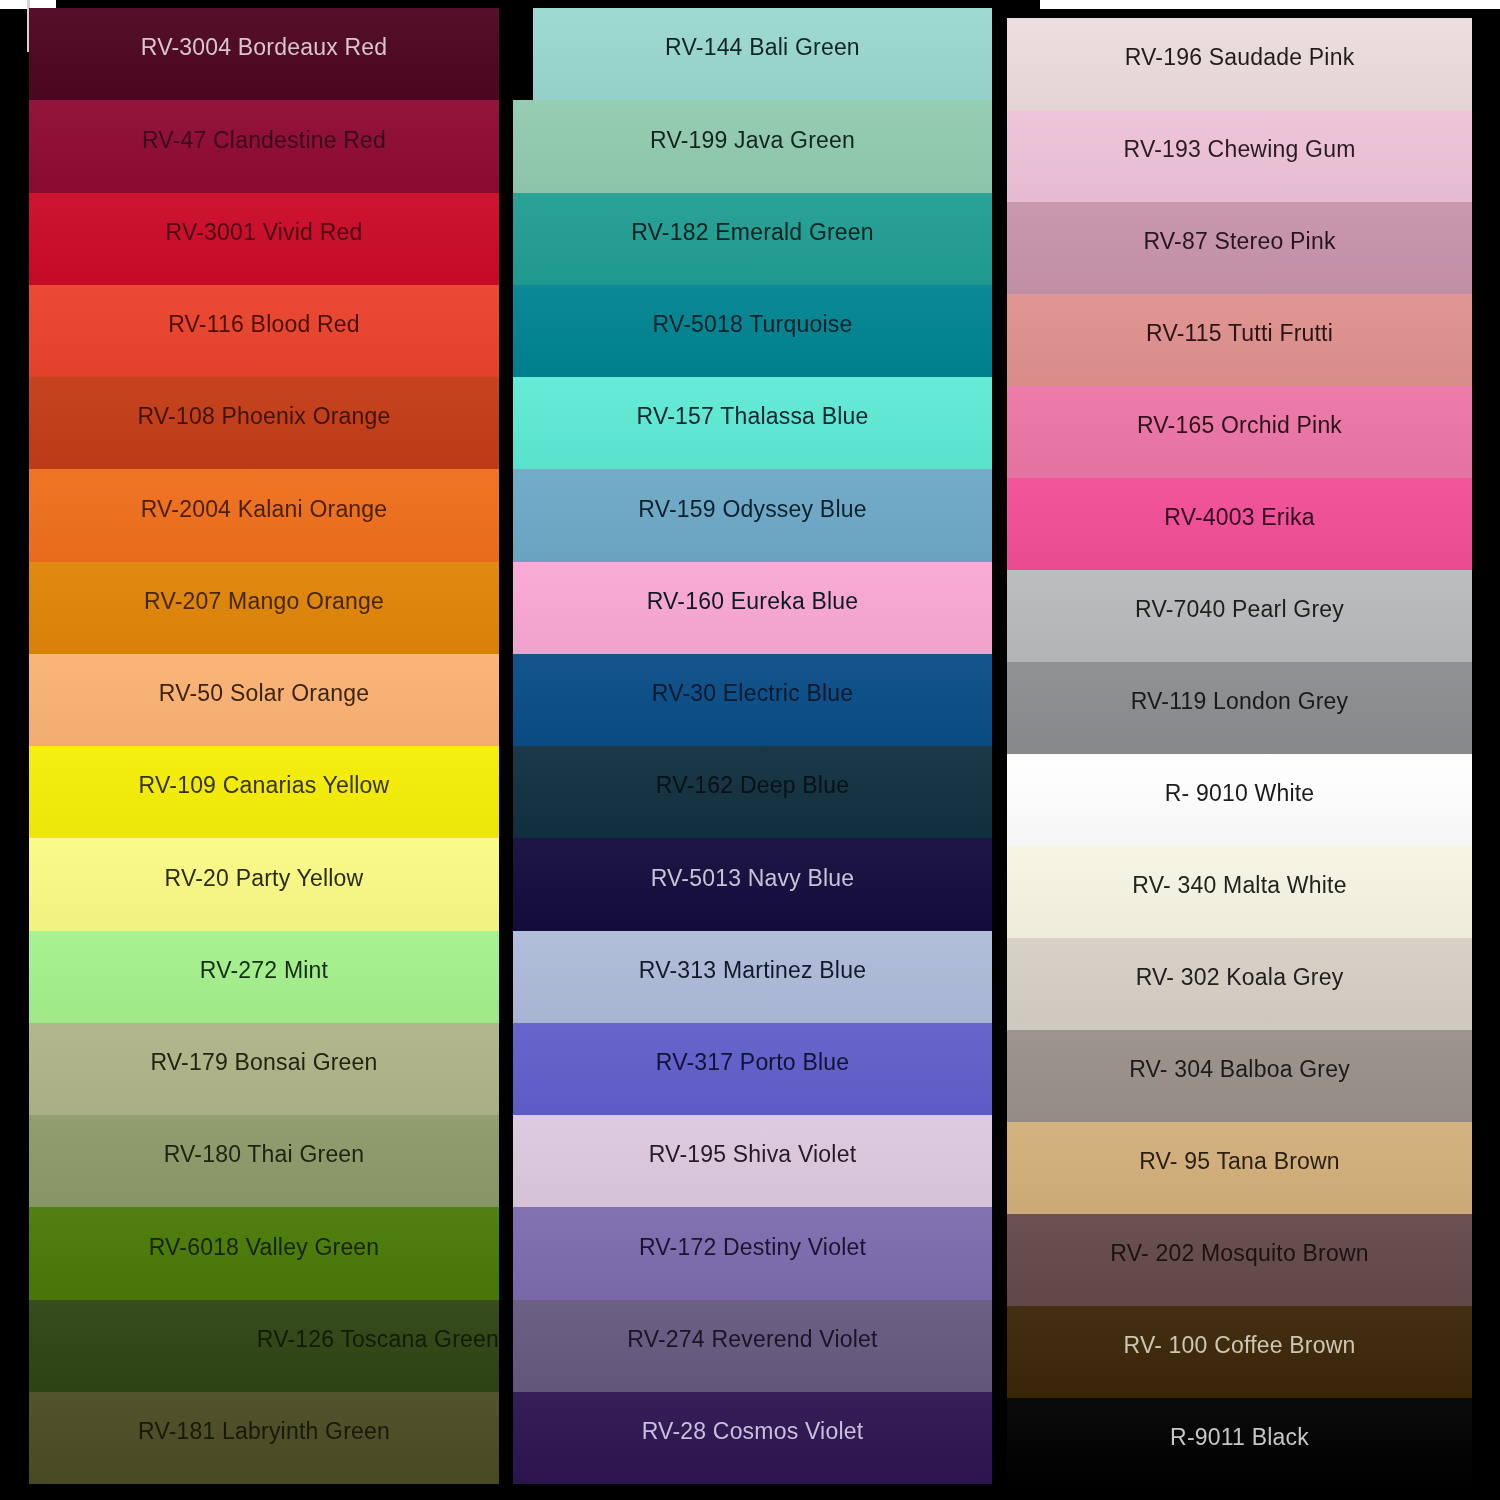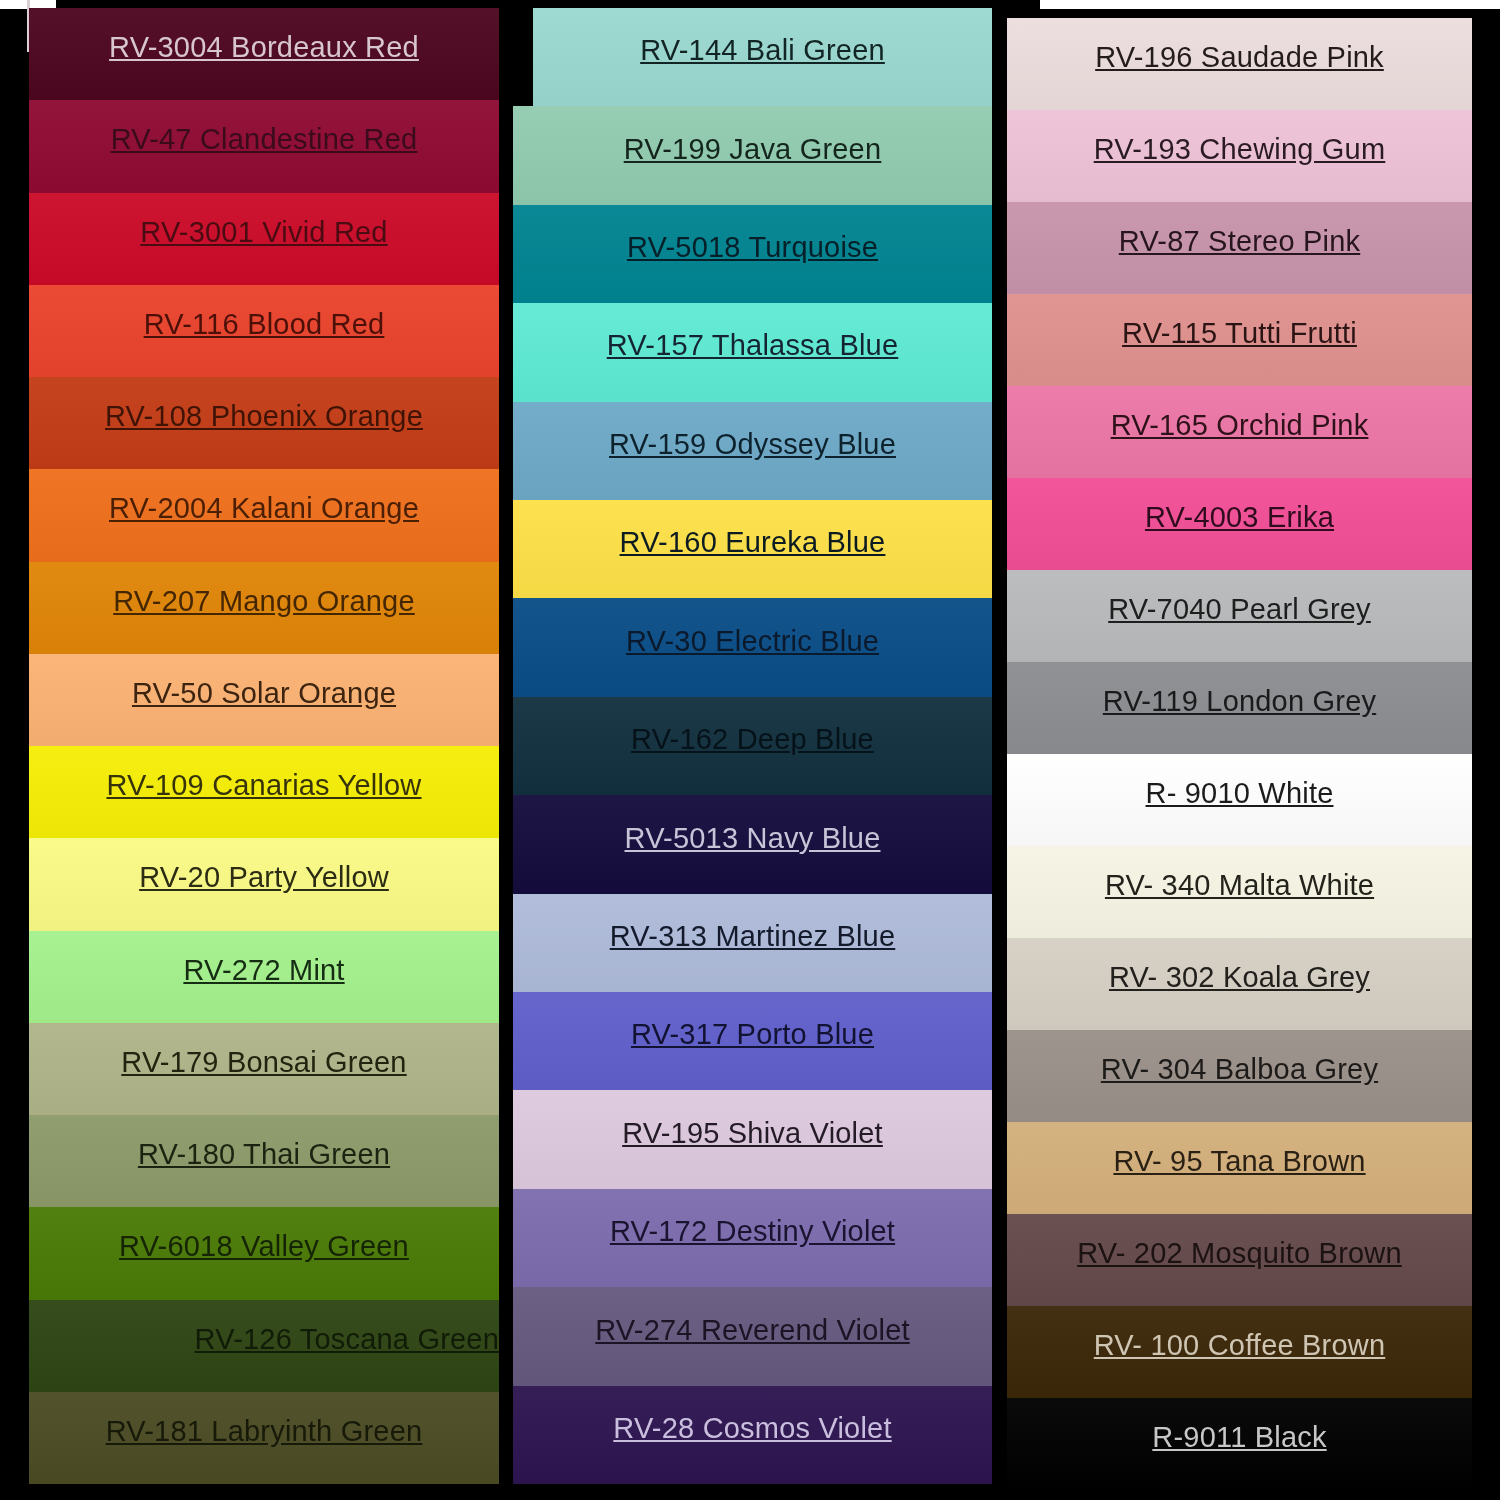--- a/index.html
+++ b/index.html
@@ -47,28 +47,27 @@
   .swatch {
     flex: 1 1 0;
     display: flex;
     align-items: center;
     justify-content: center;
     min-height: 0;
     position: relative;
   }
 
   .swatch-label {
-    font-size: 29px;
+    font-size: 23px;
     font-weight: 400;
     letter-spacing: 0.2px;
     text-align: center;
     line-height: 1.1;
     white-space: nowrap;
     pointer-events: none;
-    text-decoration: underline;
   }
 
   
   #col-reds .swatch-label    { transform: translateY(-6px); }
   #col-blues .swatch-label   { transform: translateY(-6px); }
   #col-neutral .swatch-label { transform: translateY(-6px); }
 
   
   .sheen {
     position: absolute;
@@ -154,33 +153,37 @@
     </div>
   <div class="column" id="col-blues">
       <div class="swatch" style="background: rgb(154, 216, 208); margin-left: 20px;">
         <div class="sheen"></div>
         <div class="swatch-label" style="color: rgb(18, 37, 36);">RV-144 Bali Green</div>
       </div>
       <div class="swatch" style="background: rgb(145, 203, 176);">
         <div class="sheen"></div>
         <div class="swatch-label" style="color: rgb(19, 37, 29);">RV-199 Java Green</div>
       </div>
+      <div class="swatch" style="background: rgb(33, 158, 147);">
+        <div class="sheen"></div>
+        <div class="swatch-label" style="color: rgb(11, 34, 32);">RV-182 Emerald Green</div>
+      </div>
       <div class="swatch" style="background: rgb(0, 132, 145);">
         <div class="sheen"></div>
         <div class="swatch-label" style="color: rgb(6, 32, 42);">RV-5018 Turquoise</div>
       </div>
       <div class="swatch" style="background: #5eead4; align-items: center;">
         <div class="sheen"></div>
         <div class="swatch-label" style="color: rgb(20, 36, 48);">RV-157 Thalassa Blue</div>
       </div>
       <div class="swatch" style="background: rgb(109, 169, 199);">
         <div class="sheen"></div>
         <div class="swatch-label" style="color: rgb(14, 34, 46);">RV-159 Odyssey Blue</div>
       </div>
-      <div class="swatch" style="background: #fde047;">
+      <div class="swatch" style="background: #f9a8d4;">
         <div class="sheen"></div>
         <div class="swatch-label" style="color: rgb(12, 27, 34);">RV-160 Eureka Blue</div>
       </div>
       <div class="swatch" style="background: rgb(10, 77, 135);">
         <div class="sheen"></div>
         <div class="swatch-label" style="color: rgb(10, 26, 44);">RV-30 Electric Blue</div>
       </div>
       <div class="swatch" style="background: rgb(18, 48, 63);">
         <div class="sheen"></div>
         <div class="swatch-label" style="color: rgb(6, 18, 25);">RV-162 Deep Blue</div>

